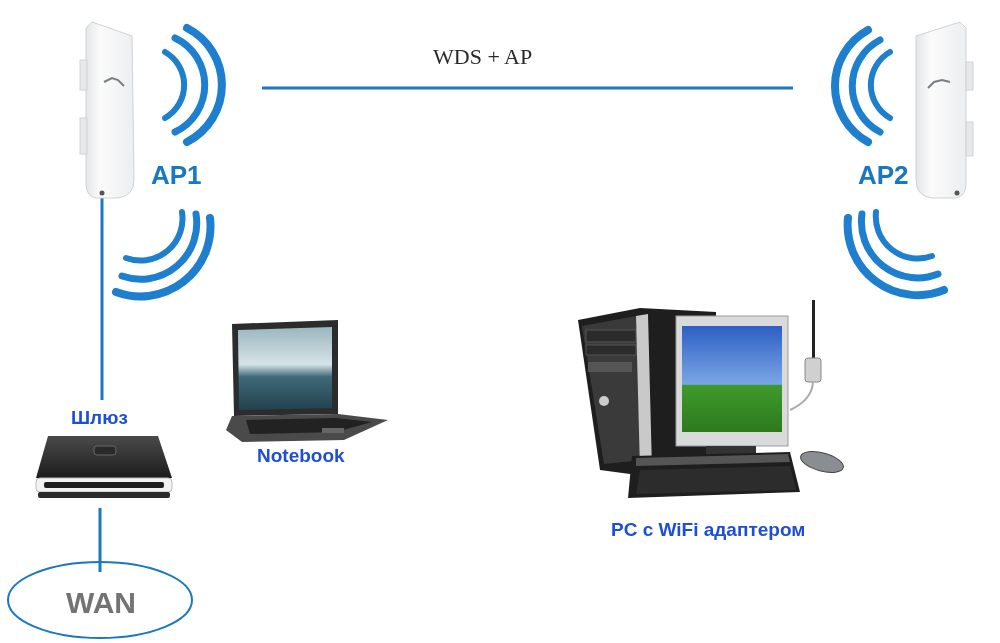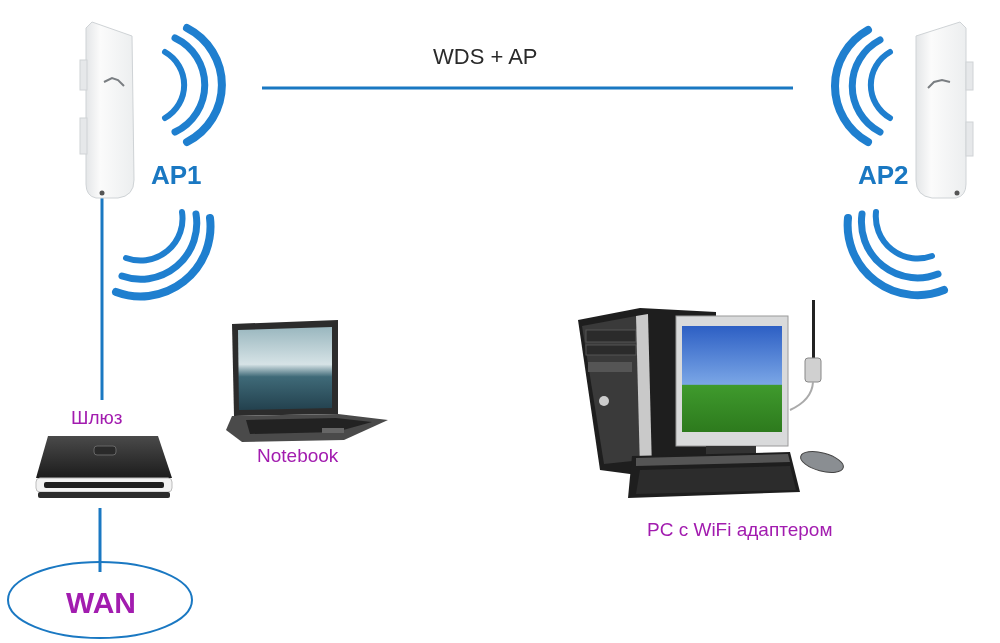--- a/index.html
+++ b/index.html
@@ -1,22 +1,22 @@
 <!DOCTYPE html>
 <html><head>
 <meta charset="utf-8">
 <style>
   html, body { margin: 0; padding: 0; background: #ffffff; }
   body { width: 1000px; height: 643px; position: relative; overflow: hidden;
          font-family: "Liberation Sans", sans-serif; }
   .abs { position: absolute; }
-  .lbl-title { font-size: 22px; color: #2a2a2a; }
+  .lbl-title { font-size: 22px; color: #2a2a2a; font-family: Liberation Serif, serif; }
   .lbl-ap { font-size: 26px; font-weight: bold; color: #1a78c2; text-align: right; }
-  .lbl-sm { font-size: 19px; color: #a21caf; }
-  .lbl-wan { font-size: 30px; font-weight: bold; color: #a21caf; }
+  .lbl-sm { font-size: 19px; color: #1d4ed8; font-weight: bold; }
+  .lbl-wan { font-size: 30px; font-weight: bold; color: #737373; }
   svg { position: absolute; left: 0; top: 0; }
 </style>
 </head>
 <body>
 
 <svg width="1000" height="643" viewBox="0 0 1000 643">
   <defs>
     <linearGradient id="apBody" x1="0" x2="1" y1="0" y2="0">
       <stop offset="0" stop-color="#e4e6e8"></stop>
       <stop offset="0.3" stop-color="#fbfbfb"></stop>
@@ -135,13 +135,13 @@
     <ellipse cx="822" cy="462" rx="22" ry="9" transform="rotate(15 822 462)" fill="#8a8e92" stroke="#444"></ellipse>
   </g>
 </svg>
 
 <div class="abs lbl-title" style="left:433px; top:44px;">WDS + AP</div>
 <div class="abs lbl-ap" style="left:151px; top:160px;">AP1</div>
 <div class="abs lbl-ap" style="left:858px; top:160px;">AP2</div>
 <div class="abs lbl-sm" style="left:71px; top:407px;">Шлюз</div>
 <div class="abs lbl-wan" style="left:66px; top:586px;">WAN</div>
 <div class="abs lbl-sm" style="left:257px; top:445px;text-align:center;">Notebook</div>
-<div class="abs lbl-sm" style="left:647px; top:519px;">PC с WiFi адаптером</div>
+<div class="abs lbl-sm" style="left:611px; top:519px;">PC с WiFi адаптером</div>
 
 </body></html>

